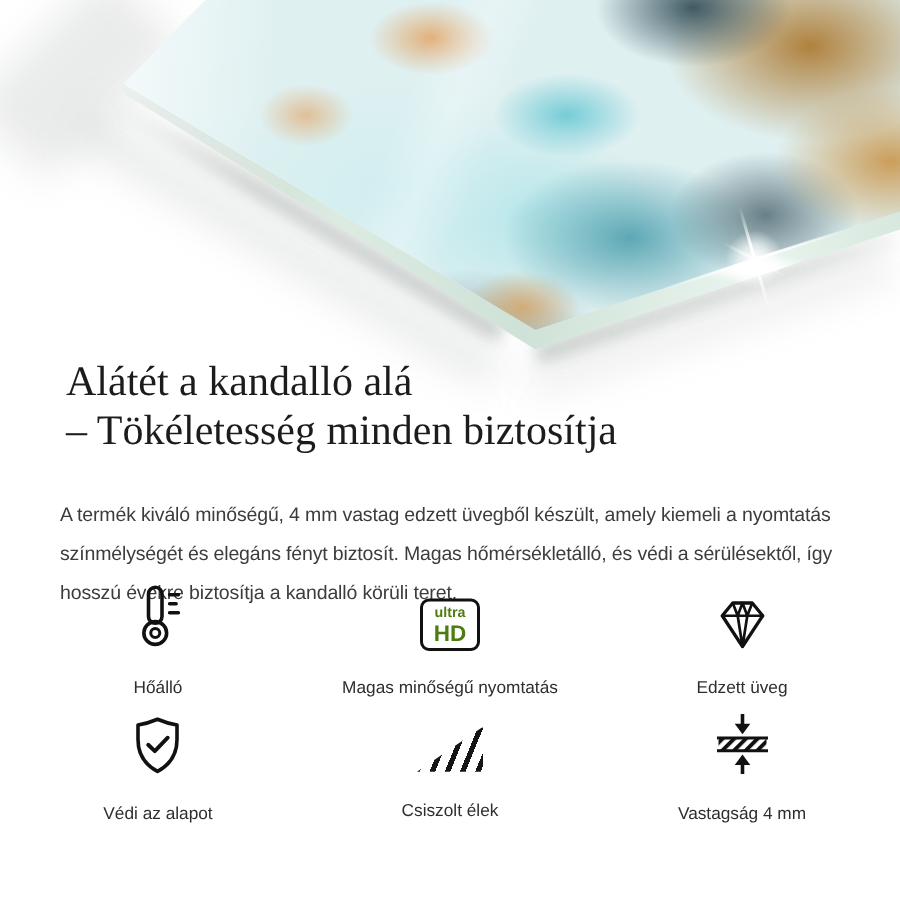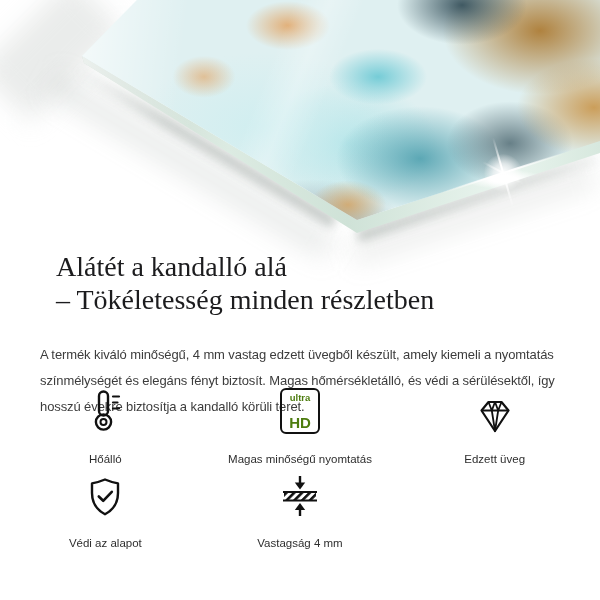--- a/index.html
+++ b/index.html
@@ -55,37 +55,37 @@
   .sparkle .glow{position:absolute;left:-19px;top:-19px;width:38px;height:38px;border-radius:50%;
     background:radial-gradient(circle,#ffffff 0%,rgba(255,255,255,.65) 35%,rgba(255,255,255,0) 72%);}
   .sparkle .ray{position:absolute;height:2.4px;
     background:linear-gradient(90deg,rgba(255,255,255,0),#ffffff 42%,#ffffff 58%,rgba(255,255,255,0));}
   .sparkle .ray1{width:128px;left:-64px;top:-1.2px;transform:rotate(-18deg);}
   .sparkle .ray2{width:74px;left:-37px;top:-1.2px;transform:rotate(74deg);}
   .sparkle .ray3{width:46px;left:-23px;top:-1.2px;transform:rotate(28deg);opacity:.7;}
 
   
   .content{position:absolute;left:40px;top:234px;width:526px;}
-  h1{margin:16px;font-family:"Liberation Serif",serif;font-weight:400;
+  h1{margin:4px;font-family:"Liberation Serif",serif;font-weight:400;
      font-size:28px;line-height:33px;color:#1c1c1e;letter-spacing:0;}
   h1 .tl{display:block;}
   .content p{margin:26px 0 0;font-size:13px;line-height:26px;color:#3c3c3c;letter-spacing:-0.1px;}
 
   
   .features{position:absolute;left:8px;top:399px;width:584px;
     display:grid;grid-template-columns:1fr 1fr 1fr;row-gap:18px;}
   .cell{height:66px;display:flex;flex-direction:column;align-items:center;justify-content:flex-end;}
   .iconbox{flex:1;display:flex;align-items:center;justify-content:center;}
   .flabel{margin-top:19px;height:14px;font-size:11.5px;color:#2e2e2e;white-space:nowrap;}
   svg.fi{display:block;}
 
   .uhd{border:2.6px solid #111;border-radius:6px;padding:3px 5px 2px;min-width:26px;
        display:flex;flex-direction:column;align-items:center;line-height:1;color:#4d7c0f;}
   .uhd-top{font-size:9.5px;font-weight:700;letter-spacing:0;}
-  .uhd-bottom{font-size:15px;font-weight:700;margin-top:13px;}
+  .uhd-bottom{font-size:15px;font-weight:700;margin-top:1px;}
 
   .stripes{width:44px;height:30px;
     background:repeating-linear-gradient(112deg,#151515 0px,#151515 3.4px,rgba(0,0,0,0) 3.4px,rgba(0,0,0,0) 9.4px);
     clip-path:polygon(0% 100%,100% 0%,100% 100%);}
 </style>
 </head>
 <body>
 
 <div class="stage">
 
@@ -101,21 +101,21 @@
       <div class="glow"></div>
       <div class="ray ray1"></div>
       <div class="ray ray2"></div>
       <div class="ray ray3"></div>
     </div>
   </div>
 
   <div class="content">
     <h1>
       <span class="tl">Alátét a kandalló alá</span>
-      <span class="tl">– Tökéletesség minden részletben</span>
+      <span class="tl">– Tökéletesség minden biztosítja</span>
     </h1>
     <p>A termék kiváló minőségű, 4 mm vastag edzett üvegből készült, amely kiemeli a nyomtatás színmélységét és elegáns fényt biztosít. Magas hőmérsékletálló, és védi a sérülésektől, így hosszú évekre biztosítja a kandalló körüli teret.</p>
   </div>
 
   <div class="features">
 
     <div class="cell">
       <div class="iconbox">
         <svg class="fi" width="40" height="46" viewBox="0 0 40 46">
           <rect x="14" y="3.5" width="9" height="24" rx="4.5" fill="none" stroke="#111" stroke-width="2.4"></rect>
@@ -150,20 +150,26 @@
     <div class="cell">
       <div class="iconbox">
         <svg class="fi" width="40" height="42" viewBox="0 0 40 42">
           <path d="M20 3.5 C24 5.2 28.5 6.6 33 7.4 V17 C33 27 28 34 20 38.3 C12 34 7 27 7 17 V7.4 C11.5 6.6 16 5.2 20 3.5 Z" fill="none" stroke="#111" stroke-width="2.4" stroke-linejoin="round"></path>
           <path d="M13.8 20.5 L18.2 24.8 L26.8 15.8" fill="none" stroke="#111" stroke-width="2.6" stroke-linecap="round" stroke-linejoin="round"></path>
         </svg>
       </div>
       <div class="flabel">Védi az alapot</div>
     </div>
 
+    <div class="cell">
+      <div class="iconbox">
+        <div class="stripes"></div>
+      </div>
+      <div class="flabel">Csiszolt élek</div>
+    </div>
 
     <div class="cell">
       <div class="iconbox">
         <svg class="fi" width="40" height="44" viewBox="0 0 40 44">
           <defs>
             <pattern id="hatch" width="5.5" height="5.5" patternUnits="userSpaceOnUse" patternTransform="rotate(45)">
               <rect x="0" y="0" width="2.6" height="5.5" fill="#111"></rect>
             </pattern>
           </defs>
           <rect x="4" y="18" width="32" height="8.5" fill="url(#hatch)"></rect>

